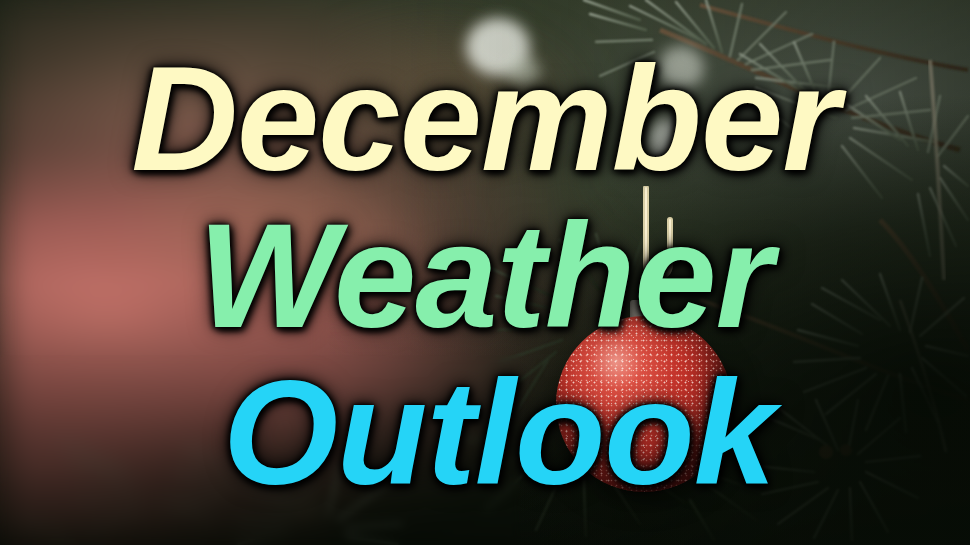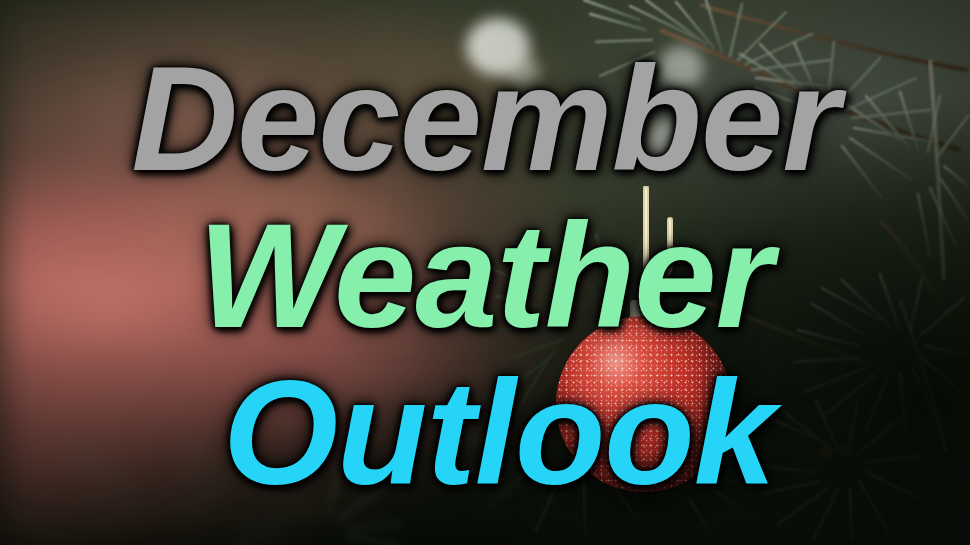--- a/index.html
+++ b/index.html
@@ -310,18 +310,18 @@
   <div id="ornament-cap"></div>
 
   <div id="ornament">
     <div id="ornament-glitter"></div>
   </div>
 
   <div id="bg-blur-left"></div>
   <div id="bg-blur-bottomleft"></div>
 
   <div id="headline">
-    <div class="title-line" id="line-december" style="color: #a3a3a3;">December</div>
+    <div class="title-line" id="line-december" style="color: #fef9c3;">December</div>
     <div class="title-line" id="line-weather" style="color: #86efac;">Weather</div>
     <div class="title-line" id="line-outlook" style="color: rgb(37, 212, 247);">Outlook</div>
   </div>
 
 </div>
 
 </body></html>

